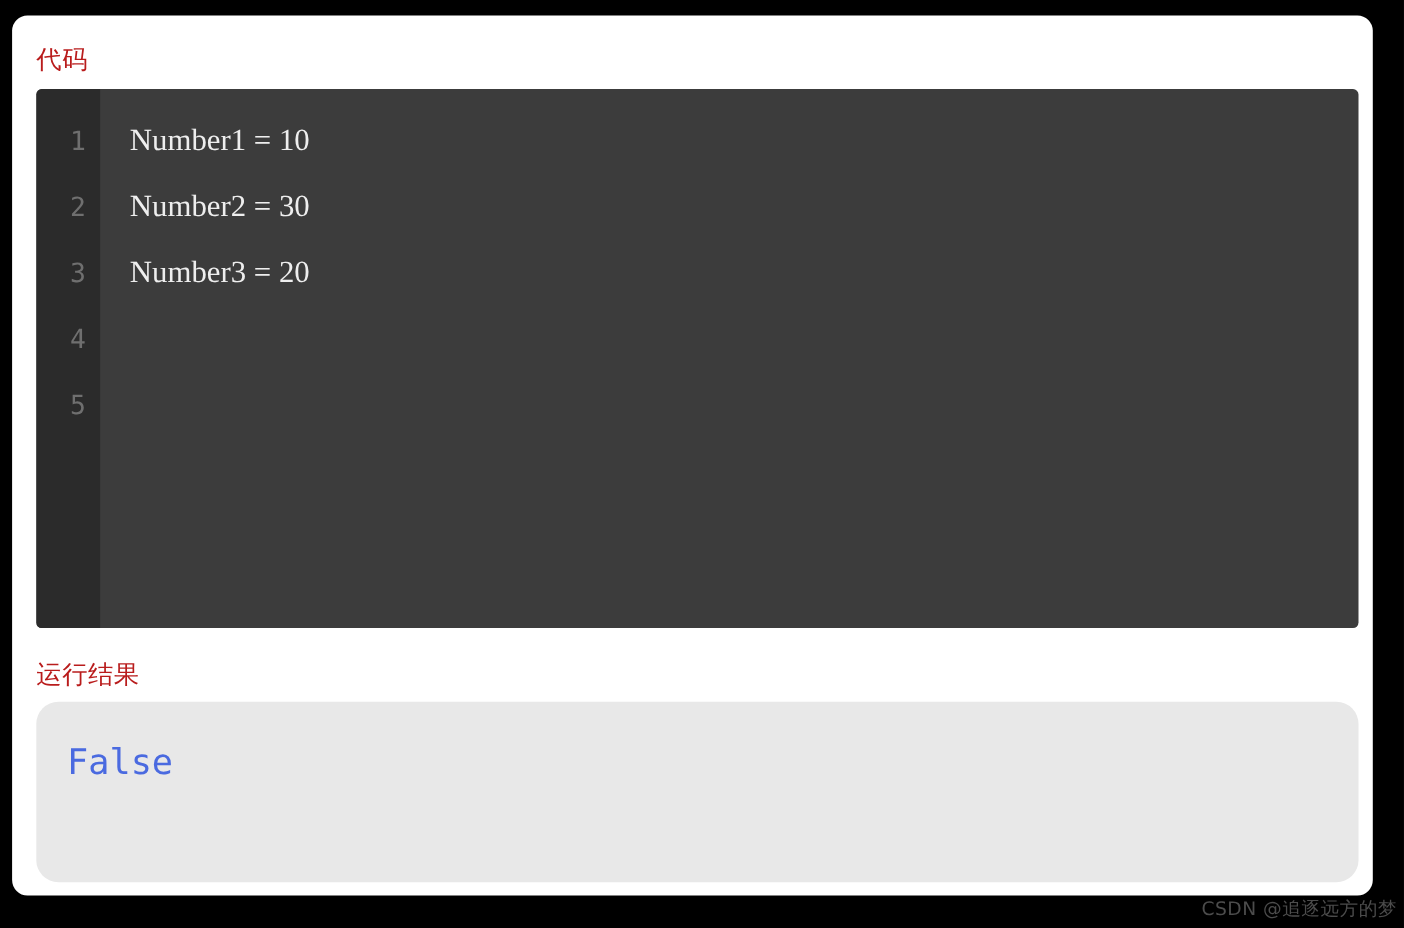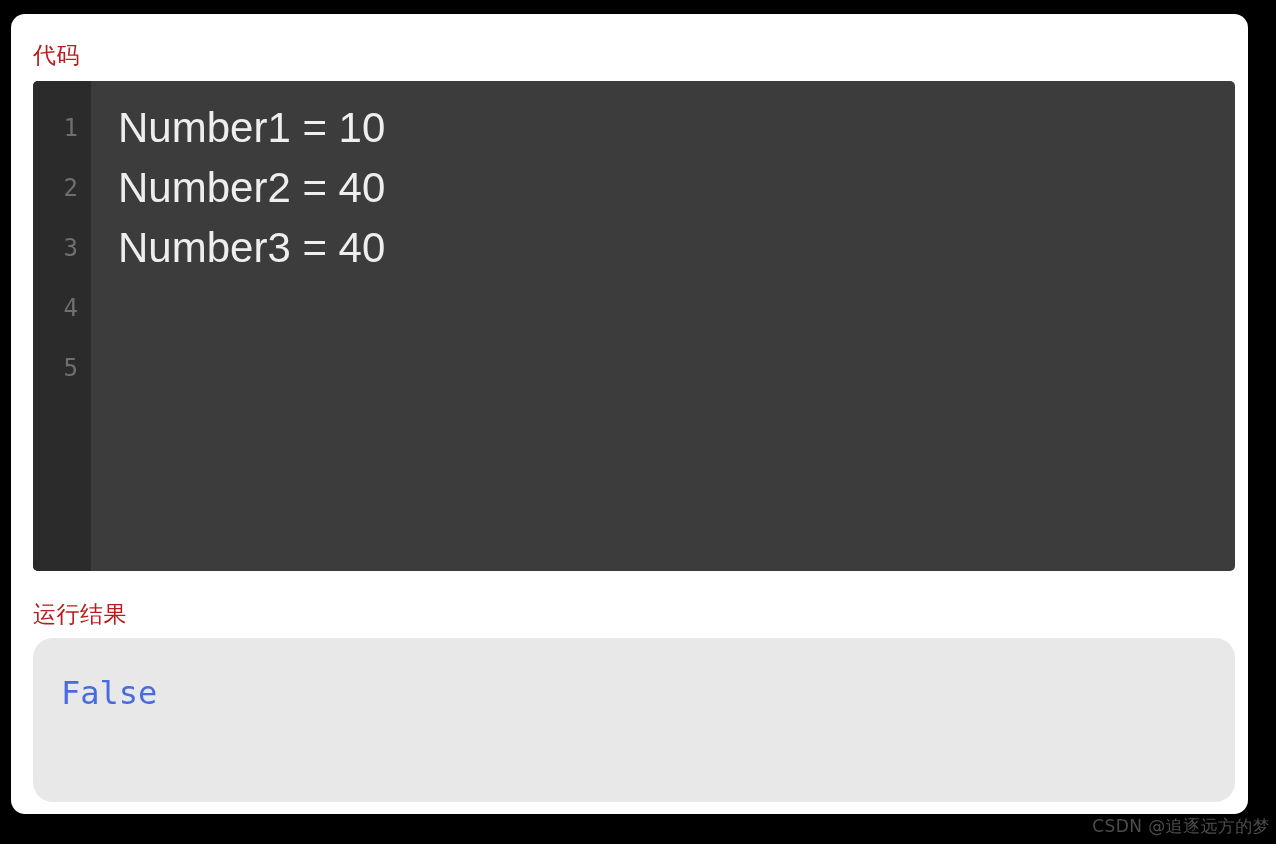--- a/index.html
+++ b/index.html
@@ -84,22 +84,22 @@
   }
   .code-area {
     flex: 1 1 auto;
     padding-top: 17px;
     padding-left: 27px;
     box-sizing: border-box;
     overflow: hidden;
   }
   .code-line {
     color: #eeeeee;
-    font-family: Liberation Sans, sans-serif;
-    font-size: 42px;
+    font-family: Liberation Serif, serif;
+    font-size: 28px;
     line-height: 60px;
     height: 60px;
     white-space: pre;
     letter-spacing: 0px;
   }
   .code-line .hl {
     background: #2b4ae8;
     color: #ffffff;
   }
 
@@ -148,22 +148,22 @@
     <div class="code-block">
       <div class="gutter">
         <span class="lineno">1</span>
         <span class="lineno">2</span>
         <span class="lineno">3</span>
         <span class="lineno">4</span>
         <span class="lineno">5</span>
       </div>
       <div class="code-area">
         <div class="code-line"><span>Number1 = 10</span></div>
-        <div class="code-line"><span>Number2 = 40</span></div>
-        <div class="code-line"><span>Number3 = 40</span></div>
+        <div class="code-line"><span>Number2 = 30</span></div>
+        <div class="code-line"><span>Number3 = 20</span></div>
       </div>
     </div>
 
     <div class="section-label" id="label-output">运行结果</div>
 
     <div class="output-block">
       <div class="output-line">False</div>
     </div>
 
   </div>

